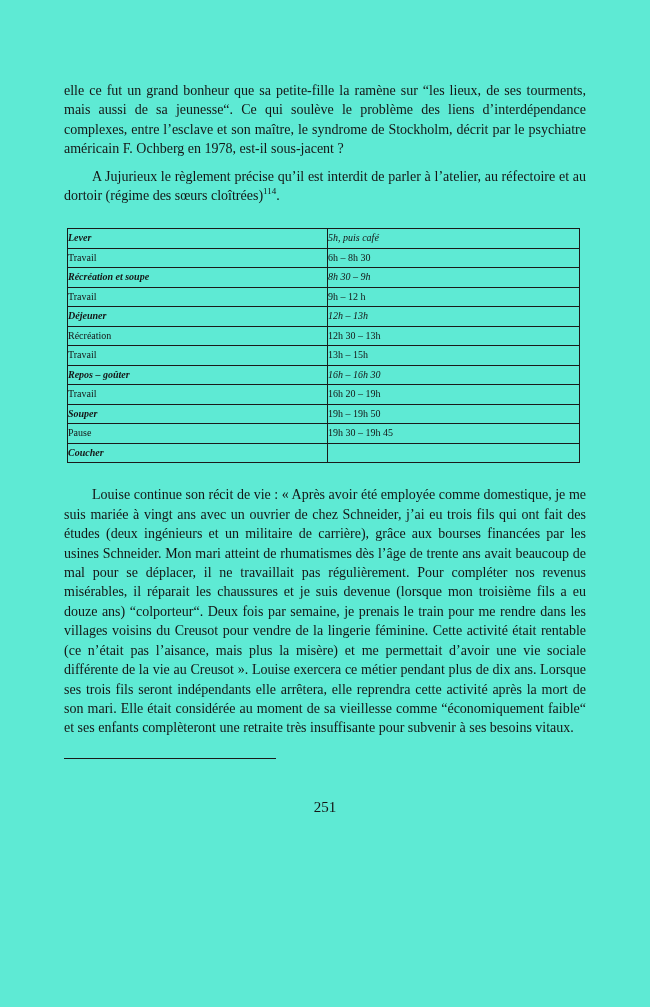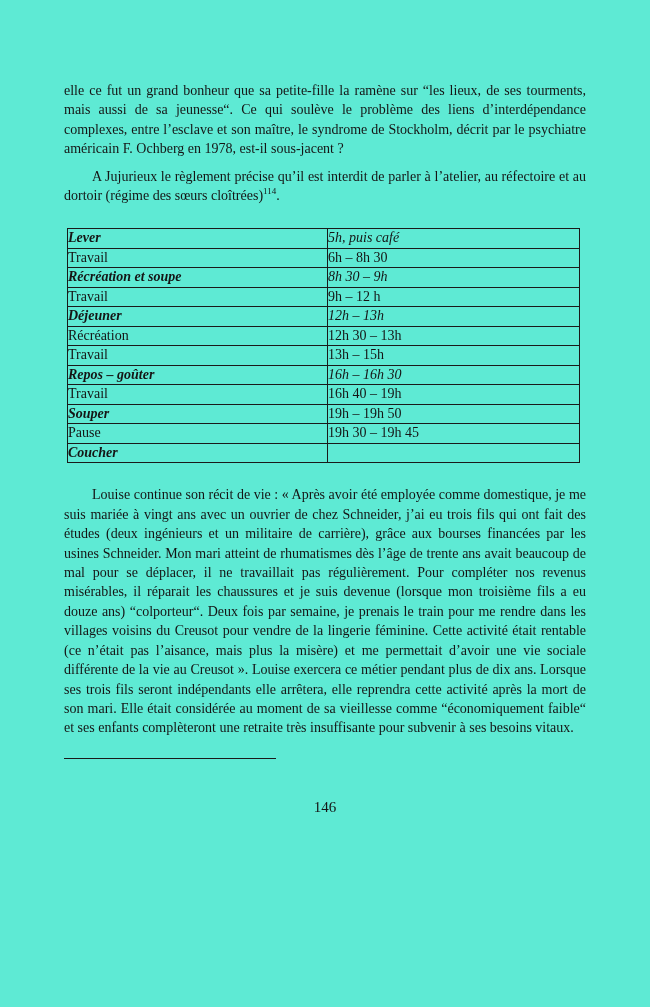--- a/index.html
+++ b/index.html
@@ -34,21 +34,21 @@
   }
   table.schedule {
     margin-top: 23px;
     margin-left: 3px;
     width: 513px;
     border-collapse: collapse;
     table-layout: fixed;
   }
   table.schedule td {
     border: 1px solid #1a1a1a;
-    font-size: 14px;
+    font-size: 10px;
     line-height: 18.5px;
     height: 18.5px;
     padding: 0;
     white-space: nowrap;
     overflow: hidden;
   }
   td.cell-activity { width: 259px; padding-left: 33px; }
   td.cell-time { padding-left: 29px; margin-top: 34px; }
   td.cell-activity.hdr { font-weight: bold; font-style: italic; }
   td.cell-time.ital { font-style: italic; }
@@ -109,21 +109,21 @@
         <tr>
           <td class="cell-activity">Travail</td>
           <td class="cell-time">13h – 15h</td>
         </tr>
         <tr>
           <td class="cell-activity hdr">Repos – goûter</td>
           <td class="cell-time ital">16h – 16h 30</td>
         </tr>
         <tr>
           <td class="cell-activity">Travail</td>
-          <td class="cell-time">16h 40 – 19h</td>
+          <td class="cell-time">16h 20 – 19h</td>
         </tr>
         <tr>
           <td class="cell-activity hdr">Souper</td>
           <td class="cell-time">19h – 19h 50</td>
         </tr>
         <tr>
           <td class="cell-activity">Pause</td>
           <td class="cell-time">19h 30 – 19h 45</td>
         </tr>
         <tr>
@@ -131,15 +131,15 @@
           <td class="cell-time"></td>
         </tr>
       </tbody>
   </table>
 
   <p class="para indent p3">Louise continue son récit de vie : « Après avoir été employée comme domestique, je me suis mariée à vingt ans avec un ouvrier de chez Schneider, j’ai eu trois fils qui ont fait des études (deux ingénieurs et un militaire de carrière), grâce aux bourses financées par les usines Schneider. Mon mari atteint de rhumatismes dès l’âge de trente ans avait beaucoup de mal pour se déplacer, il ne travaillait pas régulièrement. Pour compléter nos revenus misérables, il réparait les chaussures et je suis devenue (lorsque mon troisième fils a eu douze ans) “colporteur“. Deux fois par semaine, je prenais le train pour me rendre dans les villages voisins du Creusot pour vendre de la lingerie féminine. Cette activité était rentable (ce n’était pas l’aisance, mais plus la misère) et me permettait d’avoir une vie sociale différente de la vie au Creusot ». Louise exercera ce métier pendant plus de dix ans. Lorsque ses trois fils seront indépendants elle arrêtera, elle reprendra cette activité après la mort de son mari. Elle était considérée au moment de sa vieillesse comme “économiquement faible“ et ses enfants complèteront une retraite très insuffisante pour subvenir à ses besoins vitaux.</p>
 
   <div class="footnote-rule"></div>
 
 
-  <div class="page-number">146</div>
+  <div class="page-number">251</div>
 
 </div>
 
 </body></html>

